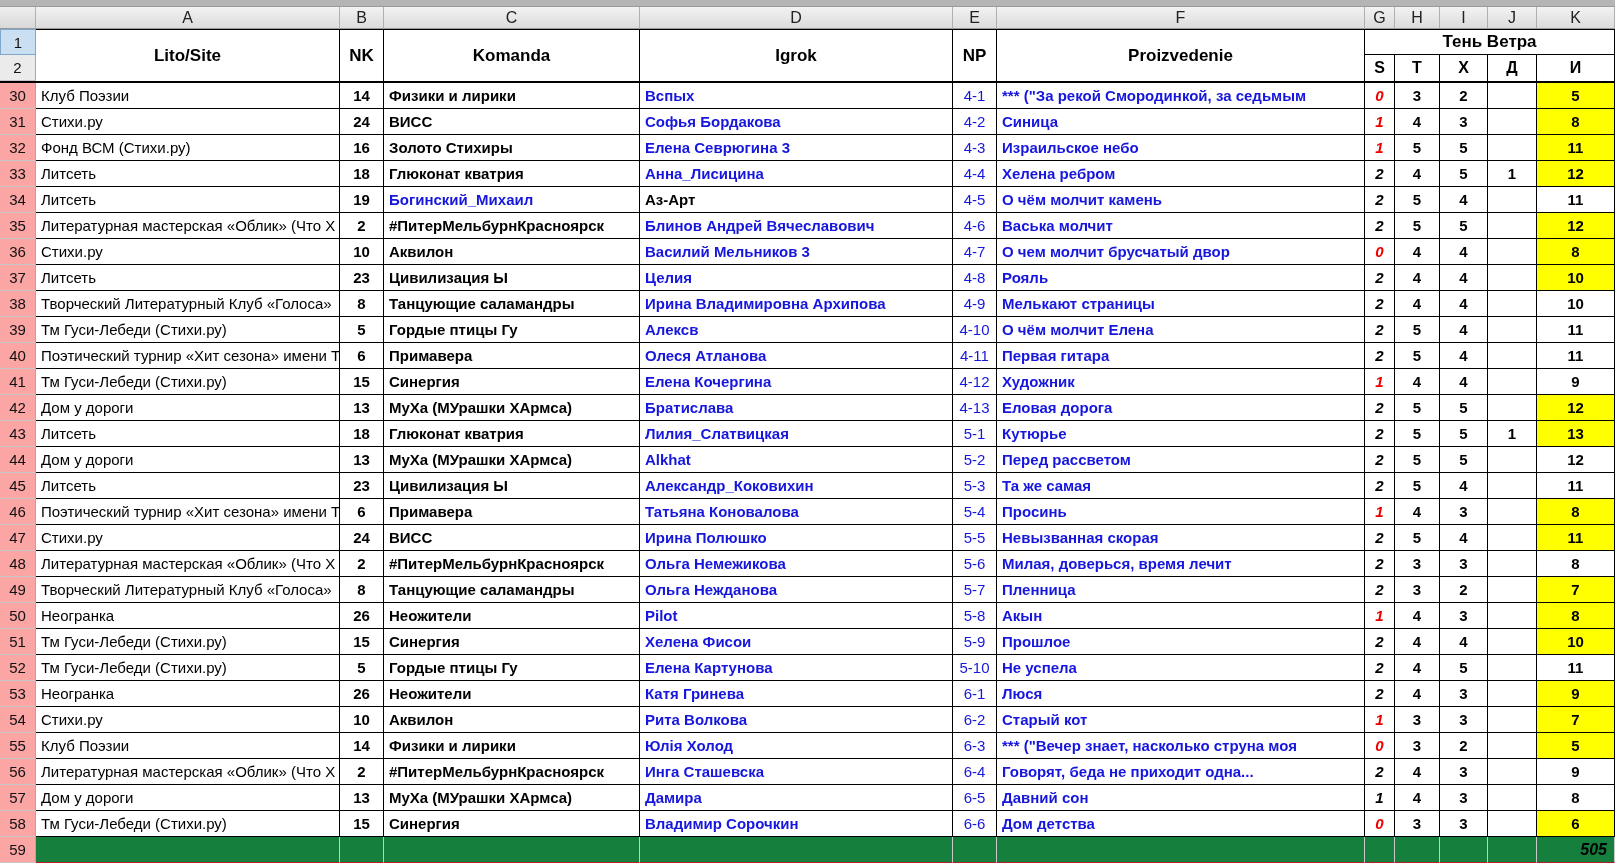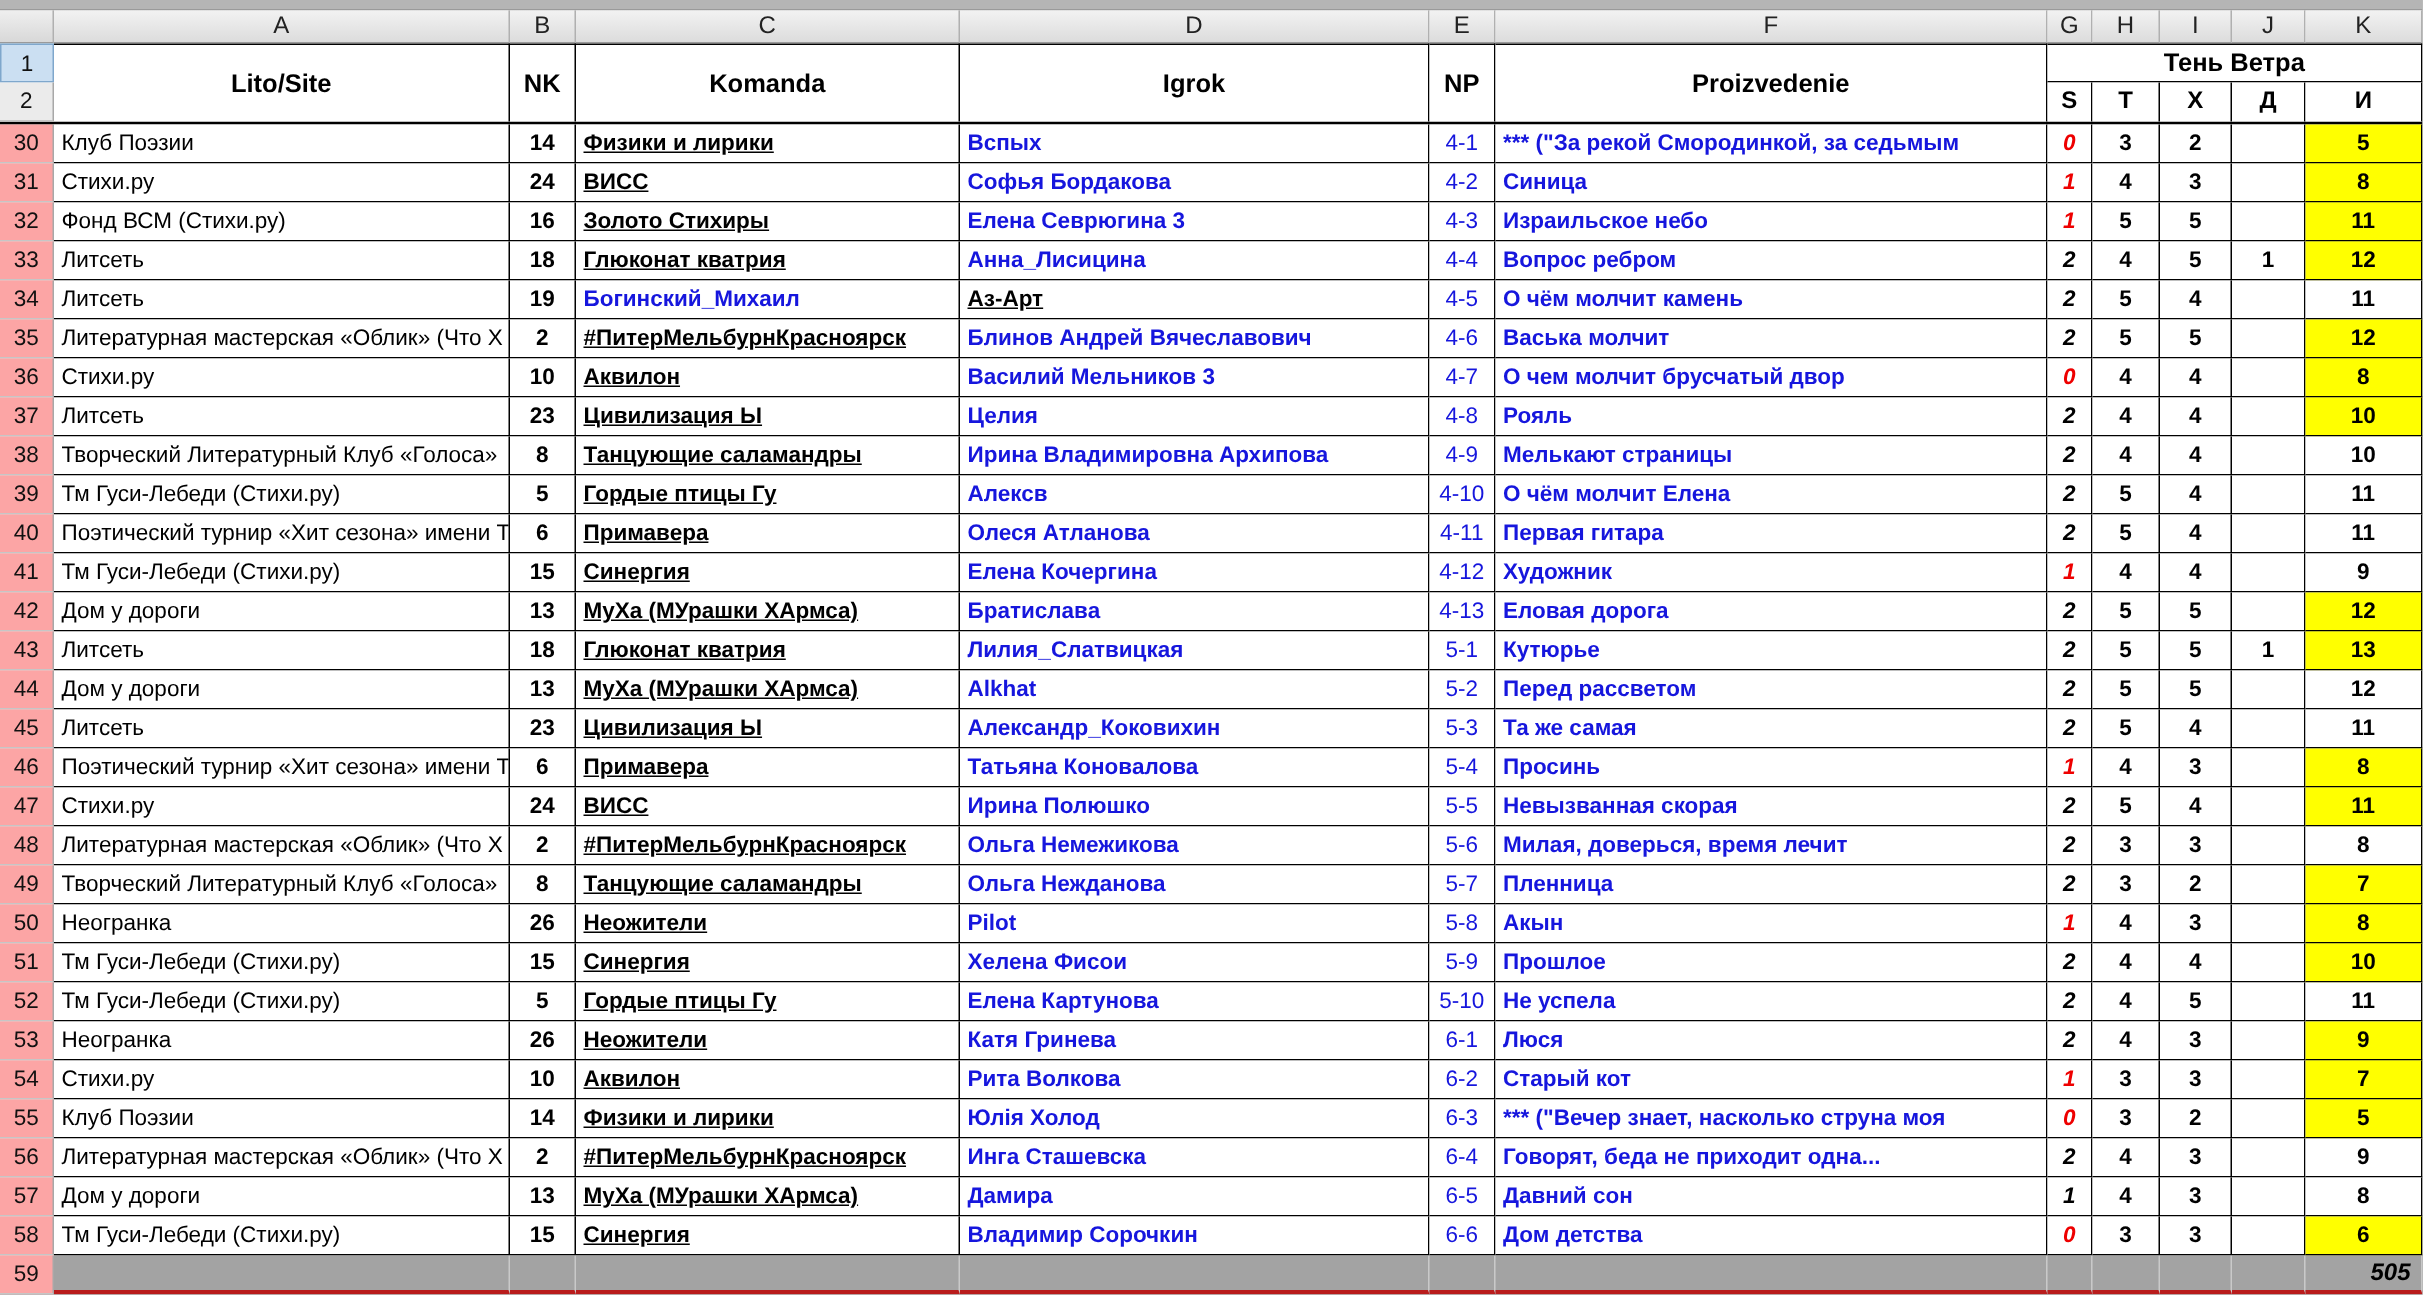--- a/index.html
+++ b/index.html
@@ -40,32 +40,32 @@
   
   .row { display:grid; grid-template-columns:var(--cols); height:26px; }
   .cell {
     display:flex; align-items:center; white-space:nowrap; overflow:hidden;
     font-size:15px; border-right:1px solid #000; border-bottom:1px solid #000; background:#fff;
   }
   .rowhdr { justify-content:center; background:#fca5a5; color:#111;
     border-right:1px solid #a8a8a8; border-bottom:1px solid #c6c6c6; font-weight:normal; }
   .c-site { padding-left:5px; color:#000; }
   .c-nk { justify-content:center; font-weight:bold; color:#000; }
-  .c-komanda { padding-left:5px; font-weight:bold; color:#000;text-decoration:underline; }
+  .c-komanda { padding-left:5px; font-weight:bold; color:#000; }
   .c-igrok { padding-left:5px; font-weight:bold; color:#1616dd; }
   .c-np { justify-content:center; font-weight:normal; color:#1616dd; }
   .c-proizv { padding-left:5px; font-weight:bold; color:#1616dd; }
   .c-s { justify-content:center; font-weight:bold; font-style:italic; color:#000; }
   .c-s.red { color:#ee0000; }
   .c-t,.c-x,.c-d,.c-i { justify-content:center; font-weight:bold; color:#000; }
   .c-i.yellow { background:#ffff00; }
 
   
   .frow { display:grid; grid-template-columns:var(--cols); height:26px; }
-  .frow .fcell { background:#a3a3a3; border-right:1px solid #c9c9c9; border-bottom:3px solid #b91c1c;text-align:center; }
+  .frow .fcell { background:#15803d; border-right:1px solid #c9c9c9; border-bottom:1px solid #b91c1c;text-align:center; }
   .frow .rowhdr { border-right:1px solid #a8a8a8; border-bottom:1px solid #c6c6c6; }
   .frow .total { display:flex; align-items:center; justify-content:flex-end; padding-right:7px;
     font-size:16px; font-weight:bold; font-style:italic; color:#000; }
 </style>
 </head>
 <body>
 
 <div id="screen">
 
   <div class="top-edge"></div>
@@ -145,21 +145,21 @@
         <div class="cell c-d"></div>
         <div class="cell c-i yellow">11</div>
       </div>
       <div class="row">
         <div class="cell rowhdr">33</div>
         <div class="cell c-site">Литсеть</div>
         <div class="cell c-nk">18</div>
         <div class="cell c-komanda">Глюконат кватрия</div>
         <div class="cell c-igrok">Анна_Лисицина</div>
         <div class="cell c-np">4-4</div>
-        <div class="cell c-proizv">Вопрос ребром</div>
+        <div class="cell c-proizv">Хелена ребром</div>
         <div class="cell c-s">2</div>
         <div class="cell c-t">4</div>
         <div class="cell c-x">5</div>
         <div class="cell c-d">1</div>
         <div class="cell c-i yellow">12</div>
       </div>
       <div class="row">
         <div class="cell rowhdr">34</div>
         <div class="cell c-site">Литсеть</div>
         <div class="cell c-nk">19</div>

